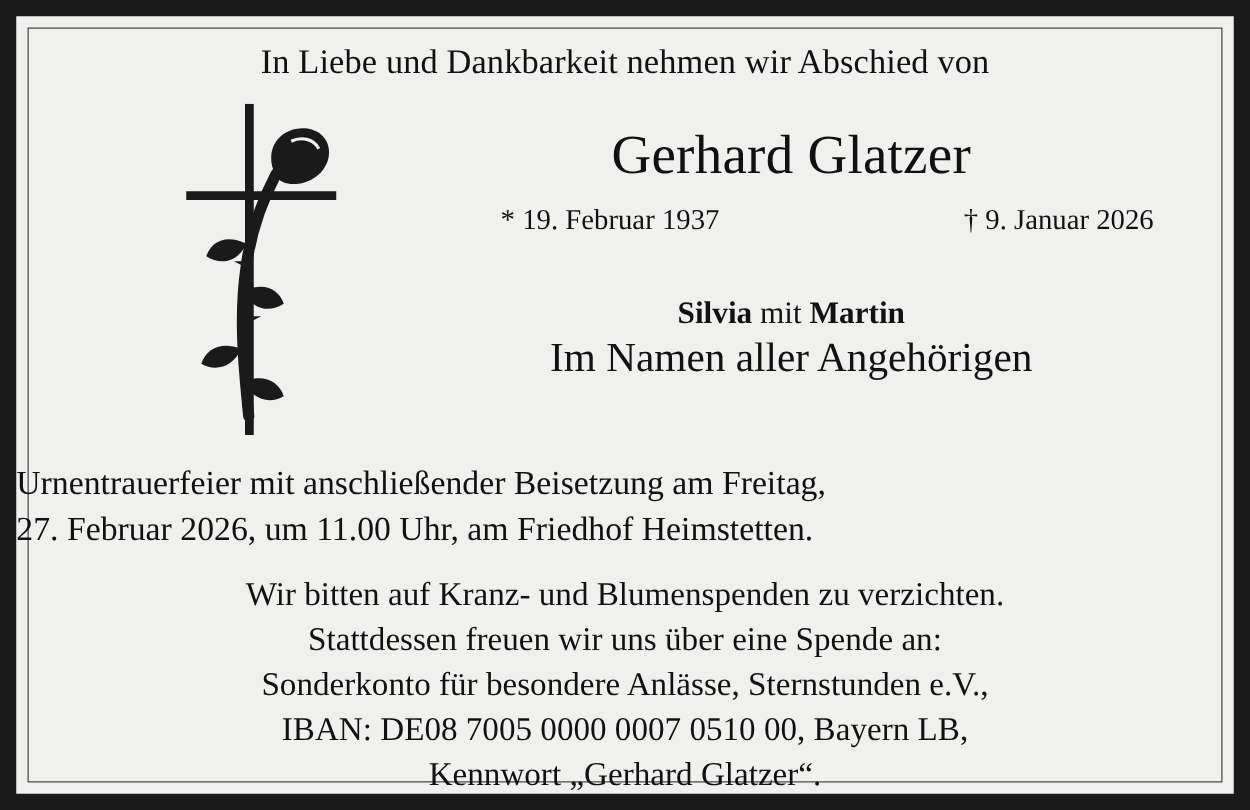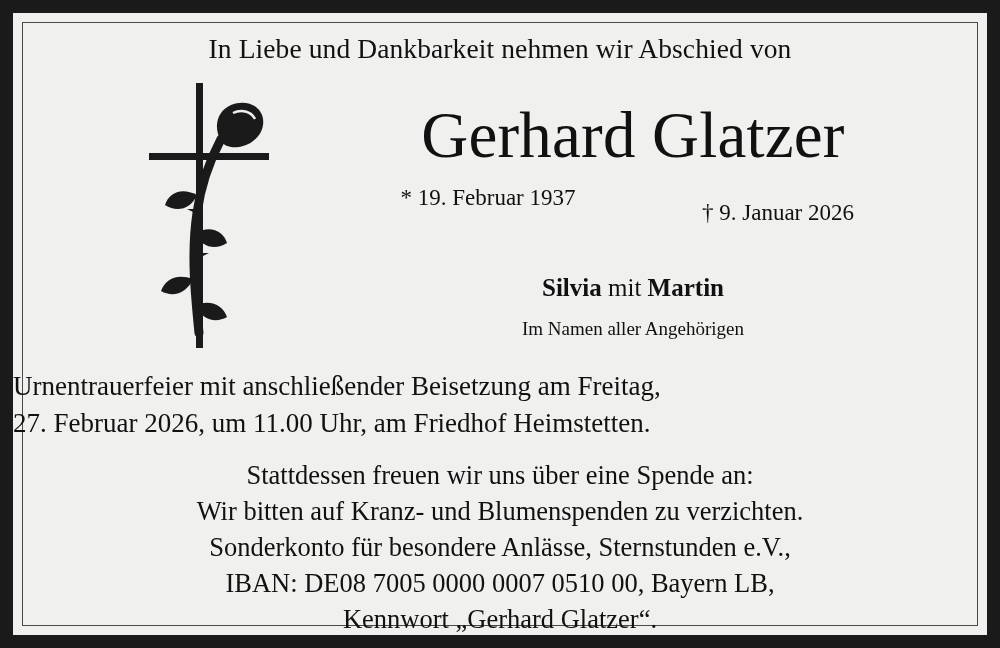--- a/index.html
+++ b/index.html
@@ -68,48 +68,47 @@
   .emblem svg { display: block; }
 
   .name-block {
     position: absolute;
     top: 88px;
     left: 270px;
     width: 700px;
     text-align: center;
   }
   .deceased-name {
-    font-size: 65px;
+    font-size: 44px;
     line-height: 1.05;
     letter-spacing: 0.2px;
   }
   .dates {
     margin-top: 16px;
     font-size: 23px;
     display: flex;
     justify-content: center;
     gap: 0;
   }
   .date-birth {
     width: 290px;
     text-align: center;
   }
   .date-death {
     width: 290px;
-    text-align: center;
-    margin-top: 15px;
+    text-align: right;
   }
   .family {
     margin-top: 48px;
     font-size: 25px;
   }
   .family .nm { font-weight: bold; }
   .family-sub {
-    margin-top: 16px;
-    font-size: 19px;
+    margin-top: 4px;
+    font-size: 33px;
   }
 
   .ceremony {
     position: absolute;
     top: 355px;
     left: 0;
     width: 100%;
     font-size: 27px;
     line-height: 1.36;
   }
@@ -165,22 +164,22 @@
         </div>
         <div class="family-sub">Im Namen aller Angehörigen</div>
       </div>
 
       <div class="ceremony">
         <div>Urnentrauerfeier mit anschließender Beisetzung am Freitag,</div>
         <div>27. Februar 2026, um 11.00 Uhr, am Friedhof Heimstetten.</div>
       </div>
 
       <div class="donation">
+        <div>Wir bitten auf Kranz- und Blumenspenden zu verzichten.</div>
         <div>Stattdessen freuen wir uns über eine Spende an:</div>
-        <div>Wir bitten auf Kranz- und Blumenspenden zu verzichten.</div>
         <div>Sonderkonto für besondere Anlässe, Sternstunden e.V.,</div>
         <div>IBAN: DE08 7005 0000 0007 0510 00, Bayern LB,</div>
         <div>Kennwort „Gerhard Glatzer“.</div>
       </div>
 
     </div>
   </div>
 </div>
 
 </body></html>

